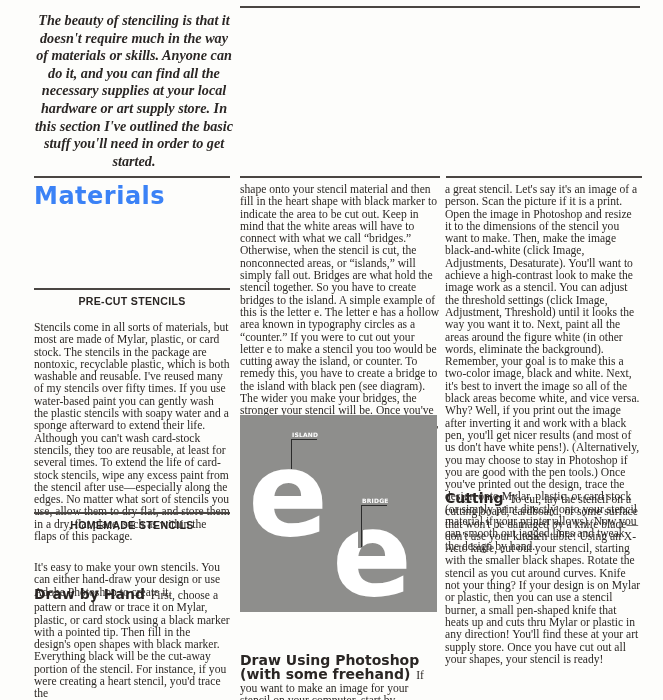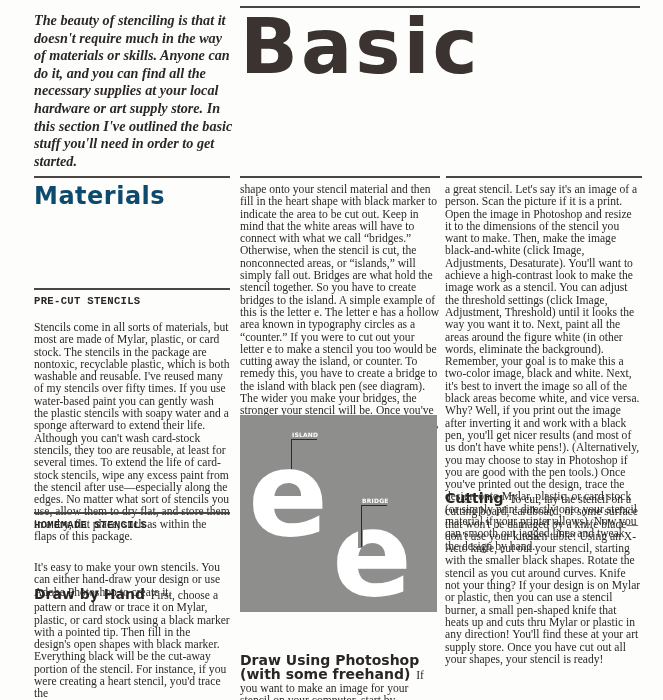--- a/index.html
+++ b/index.html
@@ -3,44 +3,44 @@
 <meta charset="utf-8">
 <style>
   html, body { margin: 0; padding: 0; }
   body {
     width: 663px; height: 700px; overflow: hidden;
     background: #fdfdfb;
     color: #2a2624;
     font-family: "Liberation Serif", "DejaVu Serif", serif;
     position: relative;
   }
-  .abs { position: absolute; }
+  .abs { position: absolute; text-align: center; }
   .rule { position: absolute; height: 2px; background: #4a4643; }
   .intro {
     left: 34px; top: 12px; width: 200px;
     font-style: italic; font-weight: bold;
     font-size: 14.2px; line-height: 17.6px;
     color: #2b2725;
   }
   .title {
     left: 240px; top: 12px; width: 400px;
     font-family: "DejaVu Sans", sans-serif;
     font-weight: bold;
     font-size: 76px; line-height: 70px;
     letter-spacing: 3px;
     color: #3a3330;
   }
   .title .line { display: block; white-space: nowrap; }
   .section-title {
     left: 34px; top: 182px;
     font-family: "DejaVu Sans", sans-serif; font-weight: bold;
-    font-size: 24px; color: #0c4a6e; letter-spacing: 0.5px;
+    font-size: 24px; color: #3b82f6; letter-spacing: 0.5px;
   }
   .subhead {
-    font-family: Liberation Mono, monospace; font-weight: bold;
+    font-family: Liberation Sans, sans-serif; font-weight: bold;
     font-size: 10.6px; letter-spacing: 0.3px; color: #2a2624;
   }
   .body-text {
     font-size: 11.6px; line-height: 12.3px;
     text-align: left; color: #2d2926;
     margin: 0;
   }
   .runin {
     font-family: "DejaVu Sans", sans-serif; font-weight: bold;
     font-size: 14px; color: #2a2624;
@@ -63,21 +63,20 @@
     left: 240px; top: 620px; width: 200px;
     font-size: 11.6px; line-height: 12.3px; margin-top: 34px;
   }
 </style>
 </head>
 <body>
 
 <div class="rule" style="left:240px; top:6px; width:400px;"></div>
 <div class="abs intro">The beauty of stenciling is that it doesn't require much in the way of materials or skills. Anyone can do it, and you can find all the necessary supplies at your local hardware or art supply store. In this section I've outlined the basic stuff you'll need in order to get started.</div>
 <div class="abs title">
-  <span class="line">Basic</span>
 </div>
 
 <div class="rule" style="left:34px; top:176px; width:196px;"></div>
 <div class="rule" style="left:240px; top:176px; width:200px;"></div>
 <div class="rule" style="left:446px; top:176px; width:196px;"></div>
 
 <div class="abs section-title">Materials</div>
 
 <div class="rule" style="left:34px; top:288px; width:196px;"></div>
 <div class="abs subhead col1" style="top:295px;">PRE-CUT STENCILS</div>

